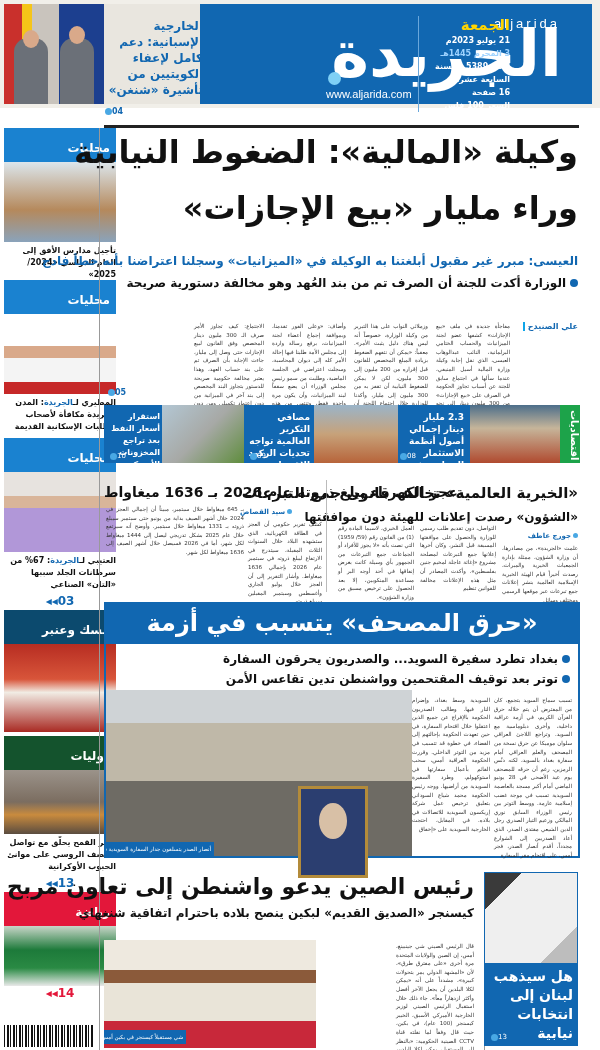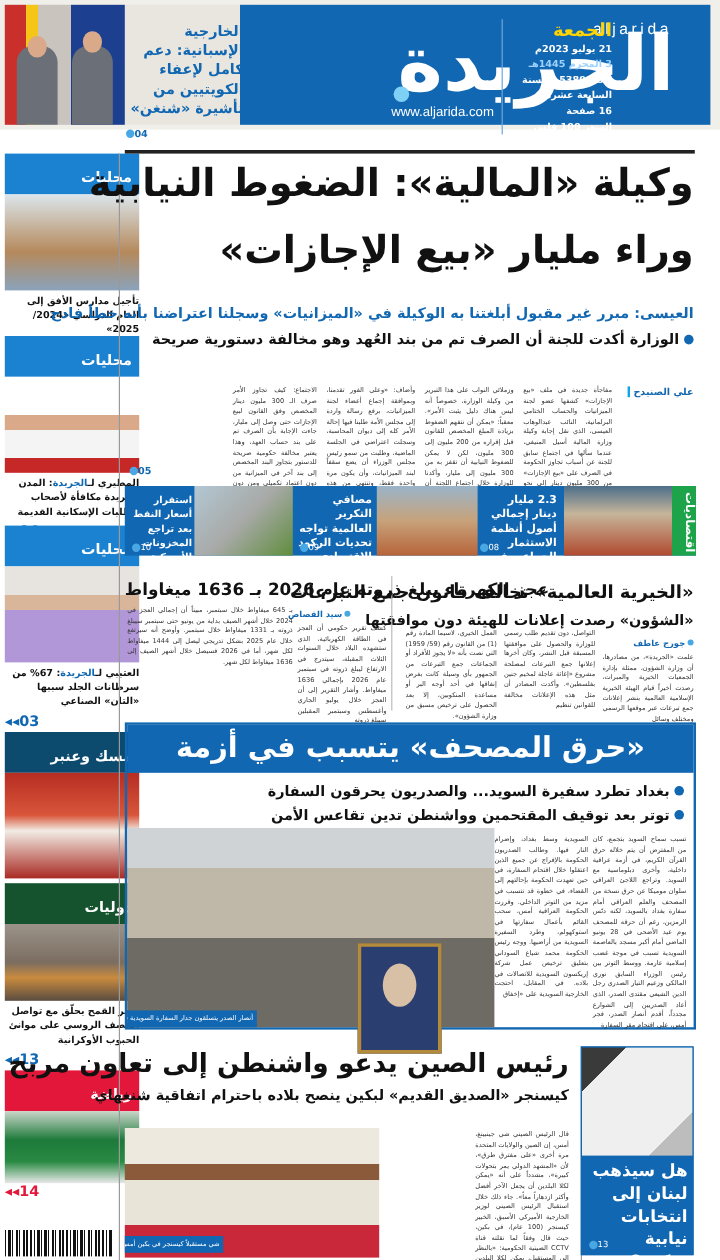--- a/index.html
+++ b/index.html
@@ -24,21 +24,21 @@
 .pg{font-size:8px;font-weight:bold;color:#1167b1;direction:ltr}
 .pgdot{display:inline-block;width:7px;height:7px;border-radius:50%;background:#49a8e4;margin-left:2px;vertical-align:middle}
 
 #sidebar{left:4px;top:128px;width:92px;height:922px}
 #sidebar-rule{left:99px;top:128px;width:1px;height:922px;background:#999}
 .sb-box{position:absolute;left:0;width:112px}
 .sb-label{height:34px;color:#fff;font-size:12px;font-weight:bold;padding:13px 6px 0;text-align:right}
 .sb-img{height:80px}
 .sb-text{font-size:8px;line-height:12px;font-weight:bold;text-align:right;padding:3px 0}
 .sb-text .hl{color:#1167b1}
-.sb-pg{font-size:12px;font-weight:bold;color:#1167b1;direction:ltr;text-align:left}
+.sb-pg{font-size:12px;font-weight:bold;color:#1167b1;direction:ltr;text-align:center}
 #barcode{left:4px;top:1025px;width:90px;height:22px;background:repeating-linear-gradient(90deg,#111 0 1px,#fff 1px 3px,#111 3px 5px,#fff 5px 6px)}
 
 #top-rule{left:104px;top:125px;width:475px;height:3px;background:#222}
 #main-hl1{right:22px;top:132px;font-size:32px;font-weight:bold;line-height:40px;white-space:nowrap}
 #main-hl2{right:22px;top:188px;font-size:32px;font-weight:bold;line-height:40px;white-space:nowrap}
 #main-sub{right:22px;top:254px;font-size:12px;font-weight:bold;color:#1167b1;white-space:nowrap}
 #main-bullet{right:22px;top:276px;font-size:12px;font-weight:bold;white-space:nowrap}
 .bul{display:inline-block;width:8px;height:8px;border-radius:50%;background:#1167b1;margin-left:4px}
 #byline1{right:22px;top:322px;font-size:8px;color:#1167b1;font-weight:bold;border-left:2px solid #0ea5e9;padding-left:3px}
 .col{position:absolute;font-size:5.5px;line-height:8.6px;color:#333;text-align:justify}

